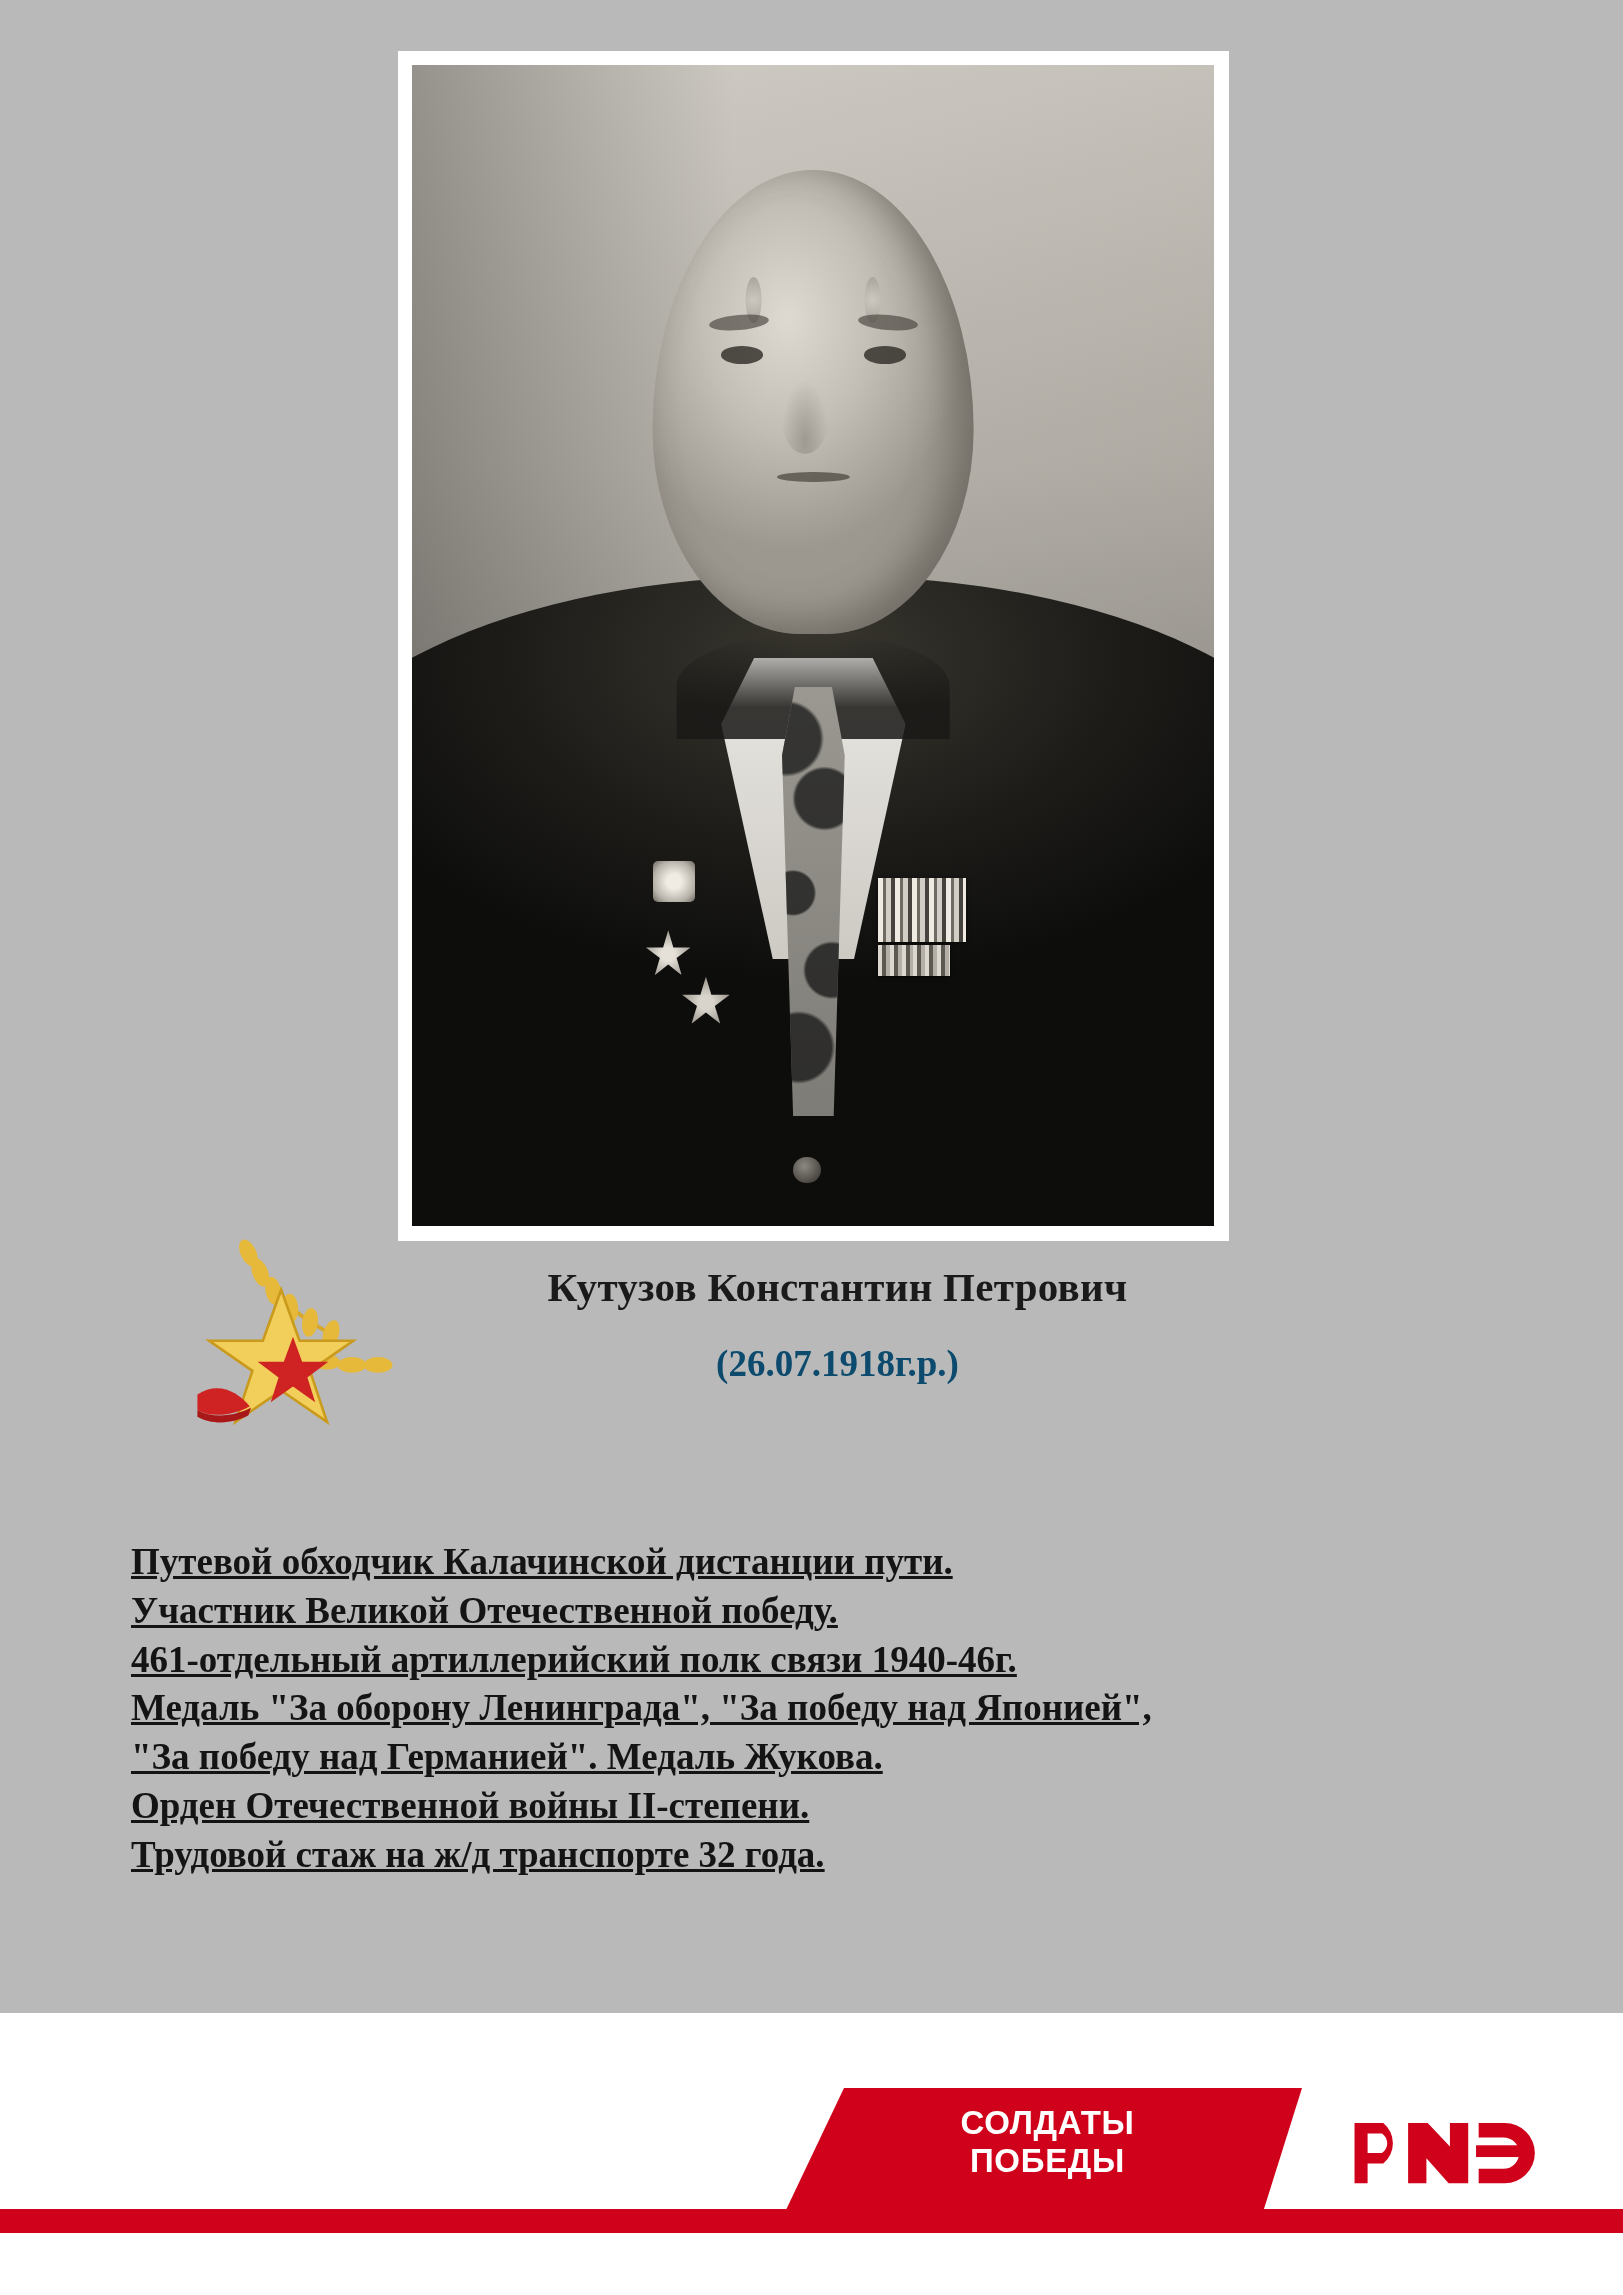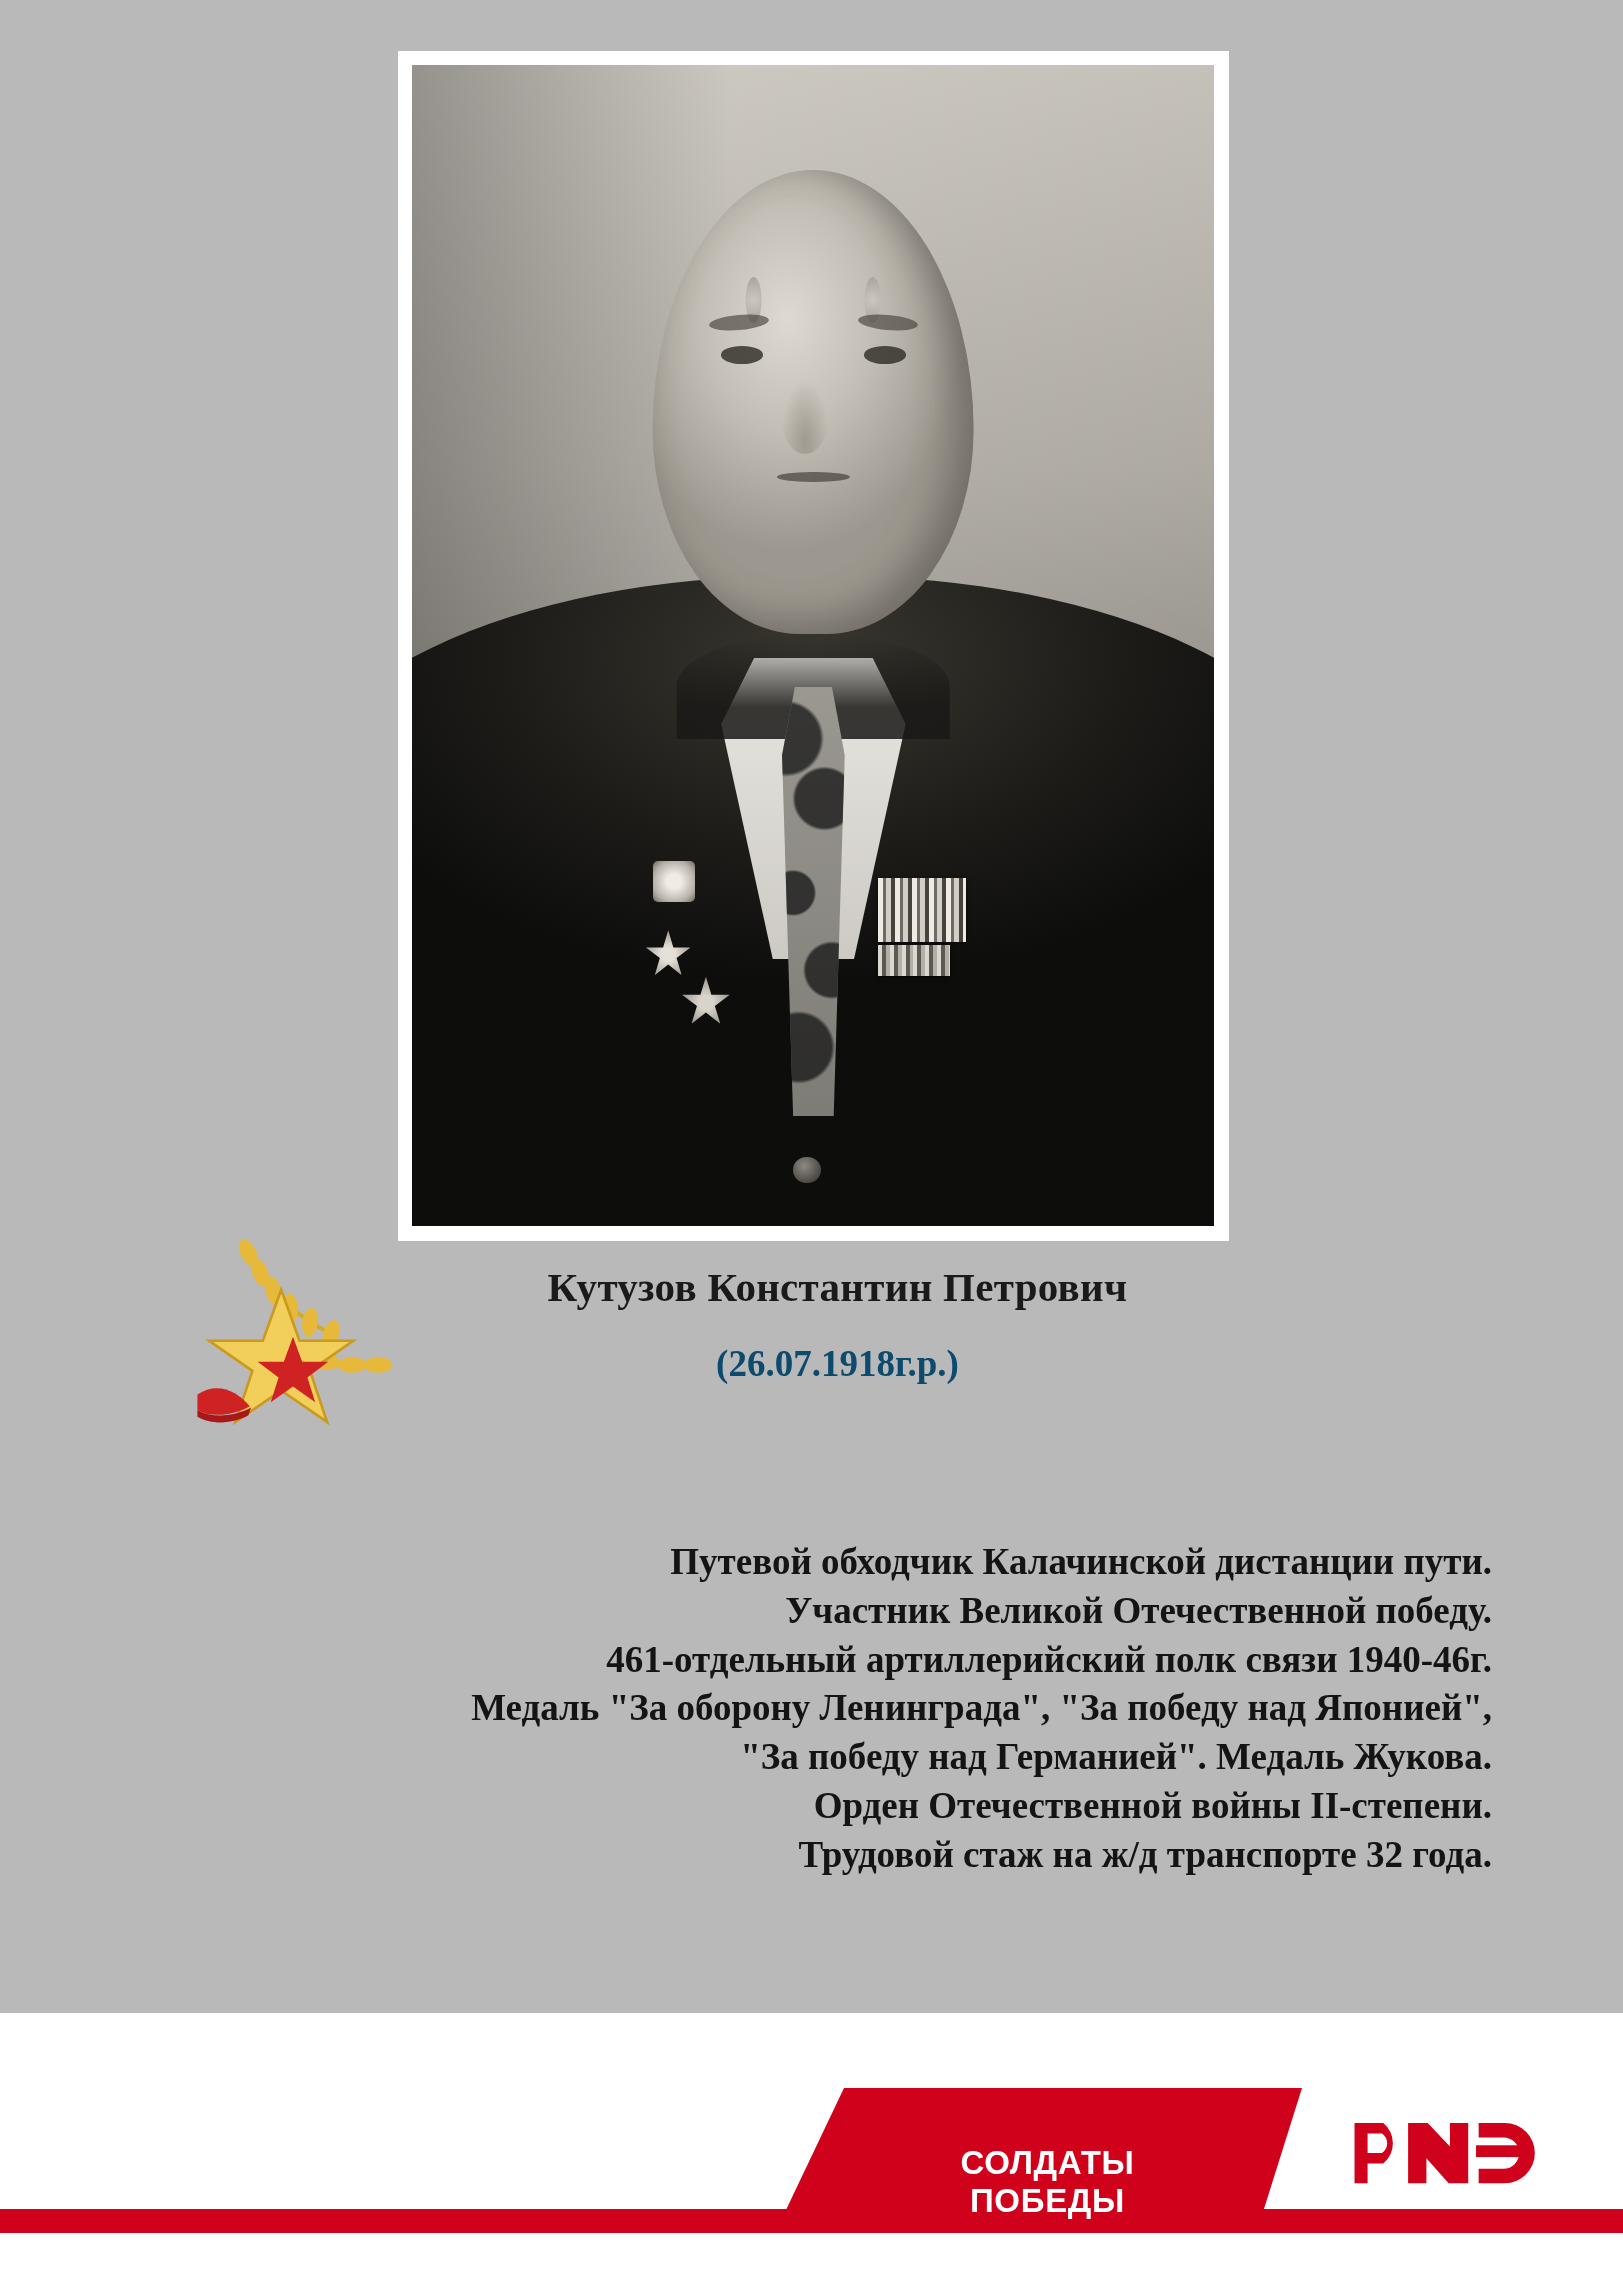--- a/index.html
+++ b/index.html
@@ -289,25 +289,26 @@
     font-size: 37px;
     font-weight: bold;
     color: #0c4a6e;
   }
 
   .bio {
     position: absolute;
     left: 131px;
     top: 1538px;
     width: 1361px;
-    text-align: right;
+    text-align: left;
     font-size: 37px;
     font-weight: bold;
     line-height: 1.32;
     color: #141414;
+    text-decoration: underline;
   }
   .bio div { white-space: nowrap; }
 
   
   .bottom-white {
     position: absolute;
     left: 0;
     top: 2013px;
     width: 1623px;
     height: 283px;
@@ -353,21 +354,20 @@
     left: 871px;
     top: 2104px;
     width: 353px;
     text-align: center;
     color: #ffffff;
     font-size: 33px;
     font-weight: bold;
     line-height: 1.15;
     font-family: "Liberation Sans", sans-serif;
     letter-spacing: 0.7px;
-    margin-top: 40px;
   }
   .rzd-logo {
     position: absolute;
     left: 1348px;
     top: 2111px;
     width: 196px;
     height: 79px;
   }
 </style>
 </head>

